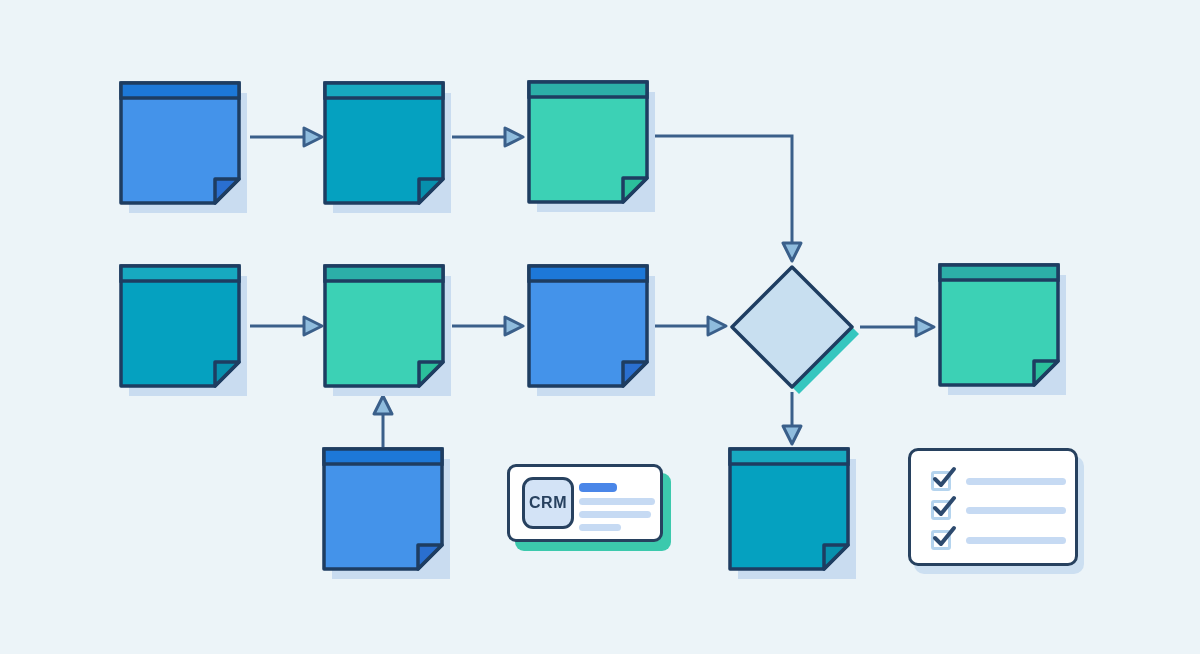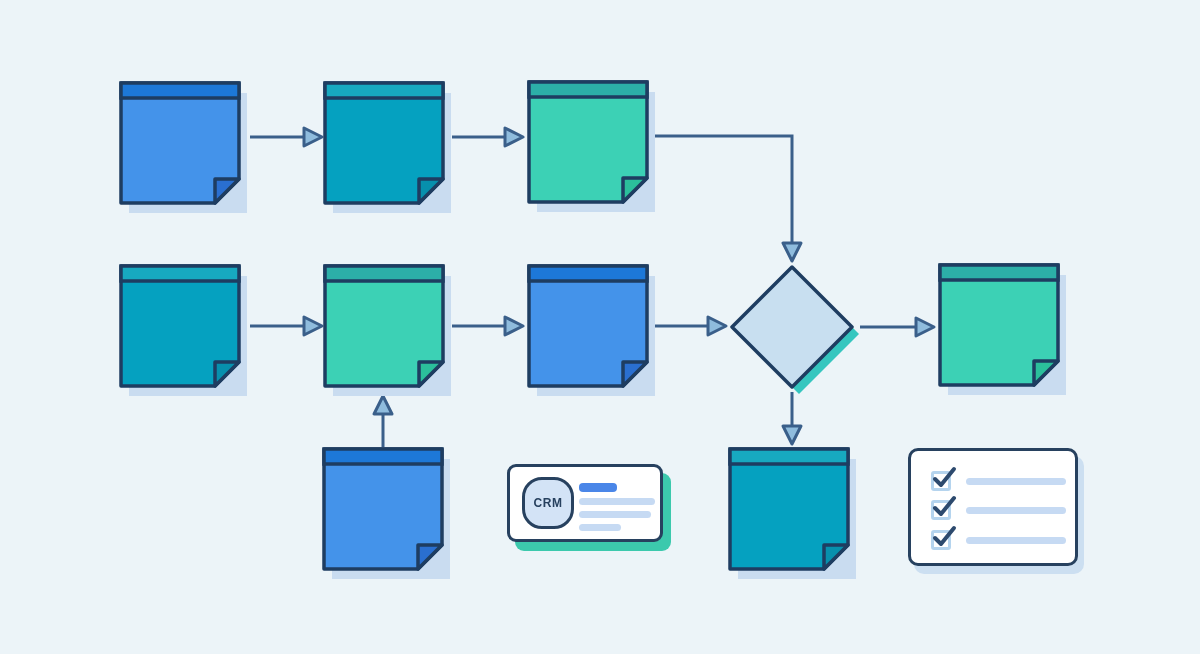--- a/index.html
+++ b/index.html
@@ -26,23 +26,23 @@
     background:var(--card-bg);
     border:3px solid var(--card-border);
     border-radius:9px;
     box-shadow:8px 9px 0 var(--crm-shadow);
   }
   .crm-chip{
     position:absolute;left:12px;top:10px;
     width:46px;height:46px;
     background:var(--chip-bg);
     border:3px solid var(--card-border);
-    border-radius:20px;
+    border-radius:11px;
     display:flex;align-items:center;justify-content:center;
-    font-size:12px;font-weight:bold;letter-spacing:.5px;
+    font-size:16px;font-weight:bold;letter-spacing:.5px;
     color:var(--card-border);
   }
   .crm-bars{position:absolute;left:69px;top:16px;}
   .bar{border-radius:4px;margin-bottom:6px;}
   .bar-blue{width:38px;height:9px;background:var(--bar-blue);}
   .bar-l1{width:76px;height:7px;background:var(--bar-light);}
   .bar-l2{width:72px;height:7px;background:var(--bar-light);}
   .bar-l3{width:42px;height:7px;background:var(--bar-light);}
   
   .check-card{

